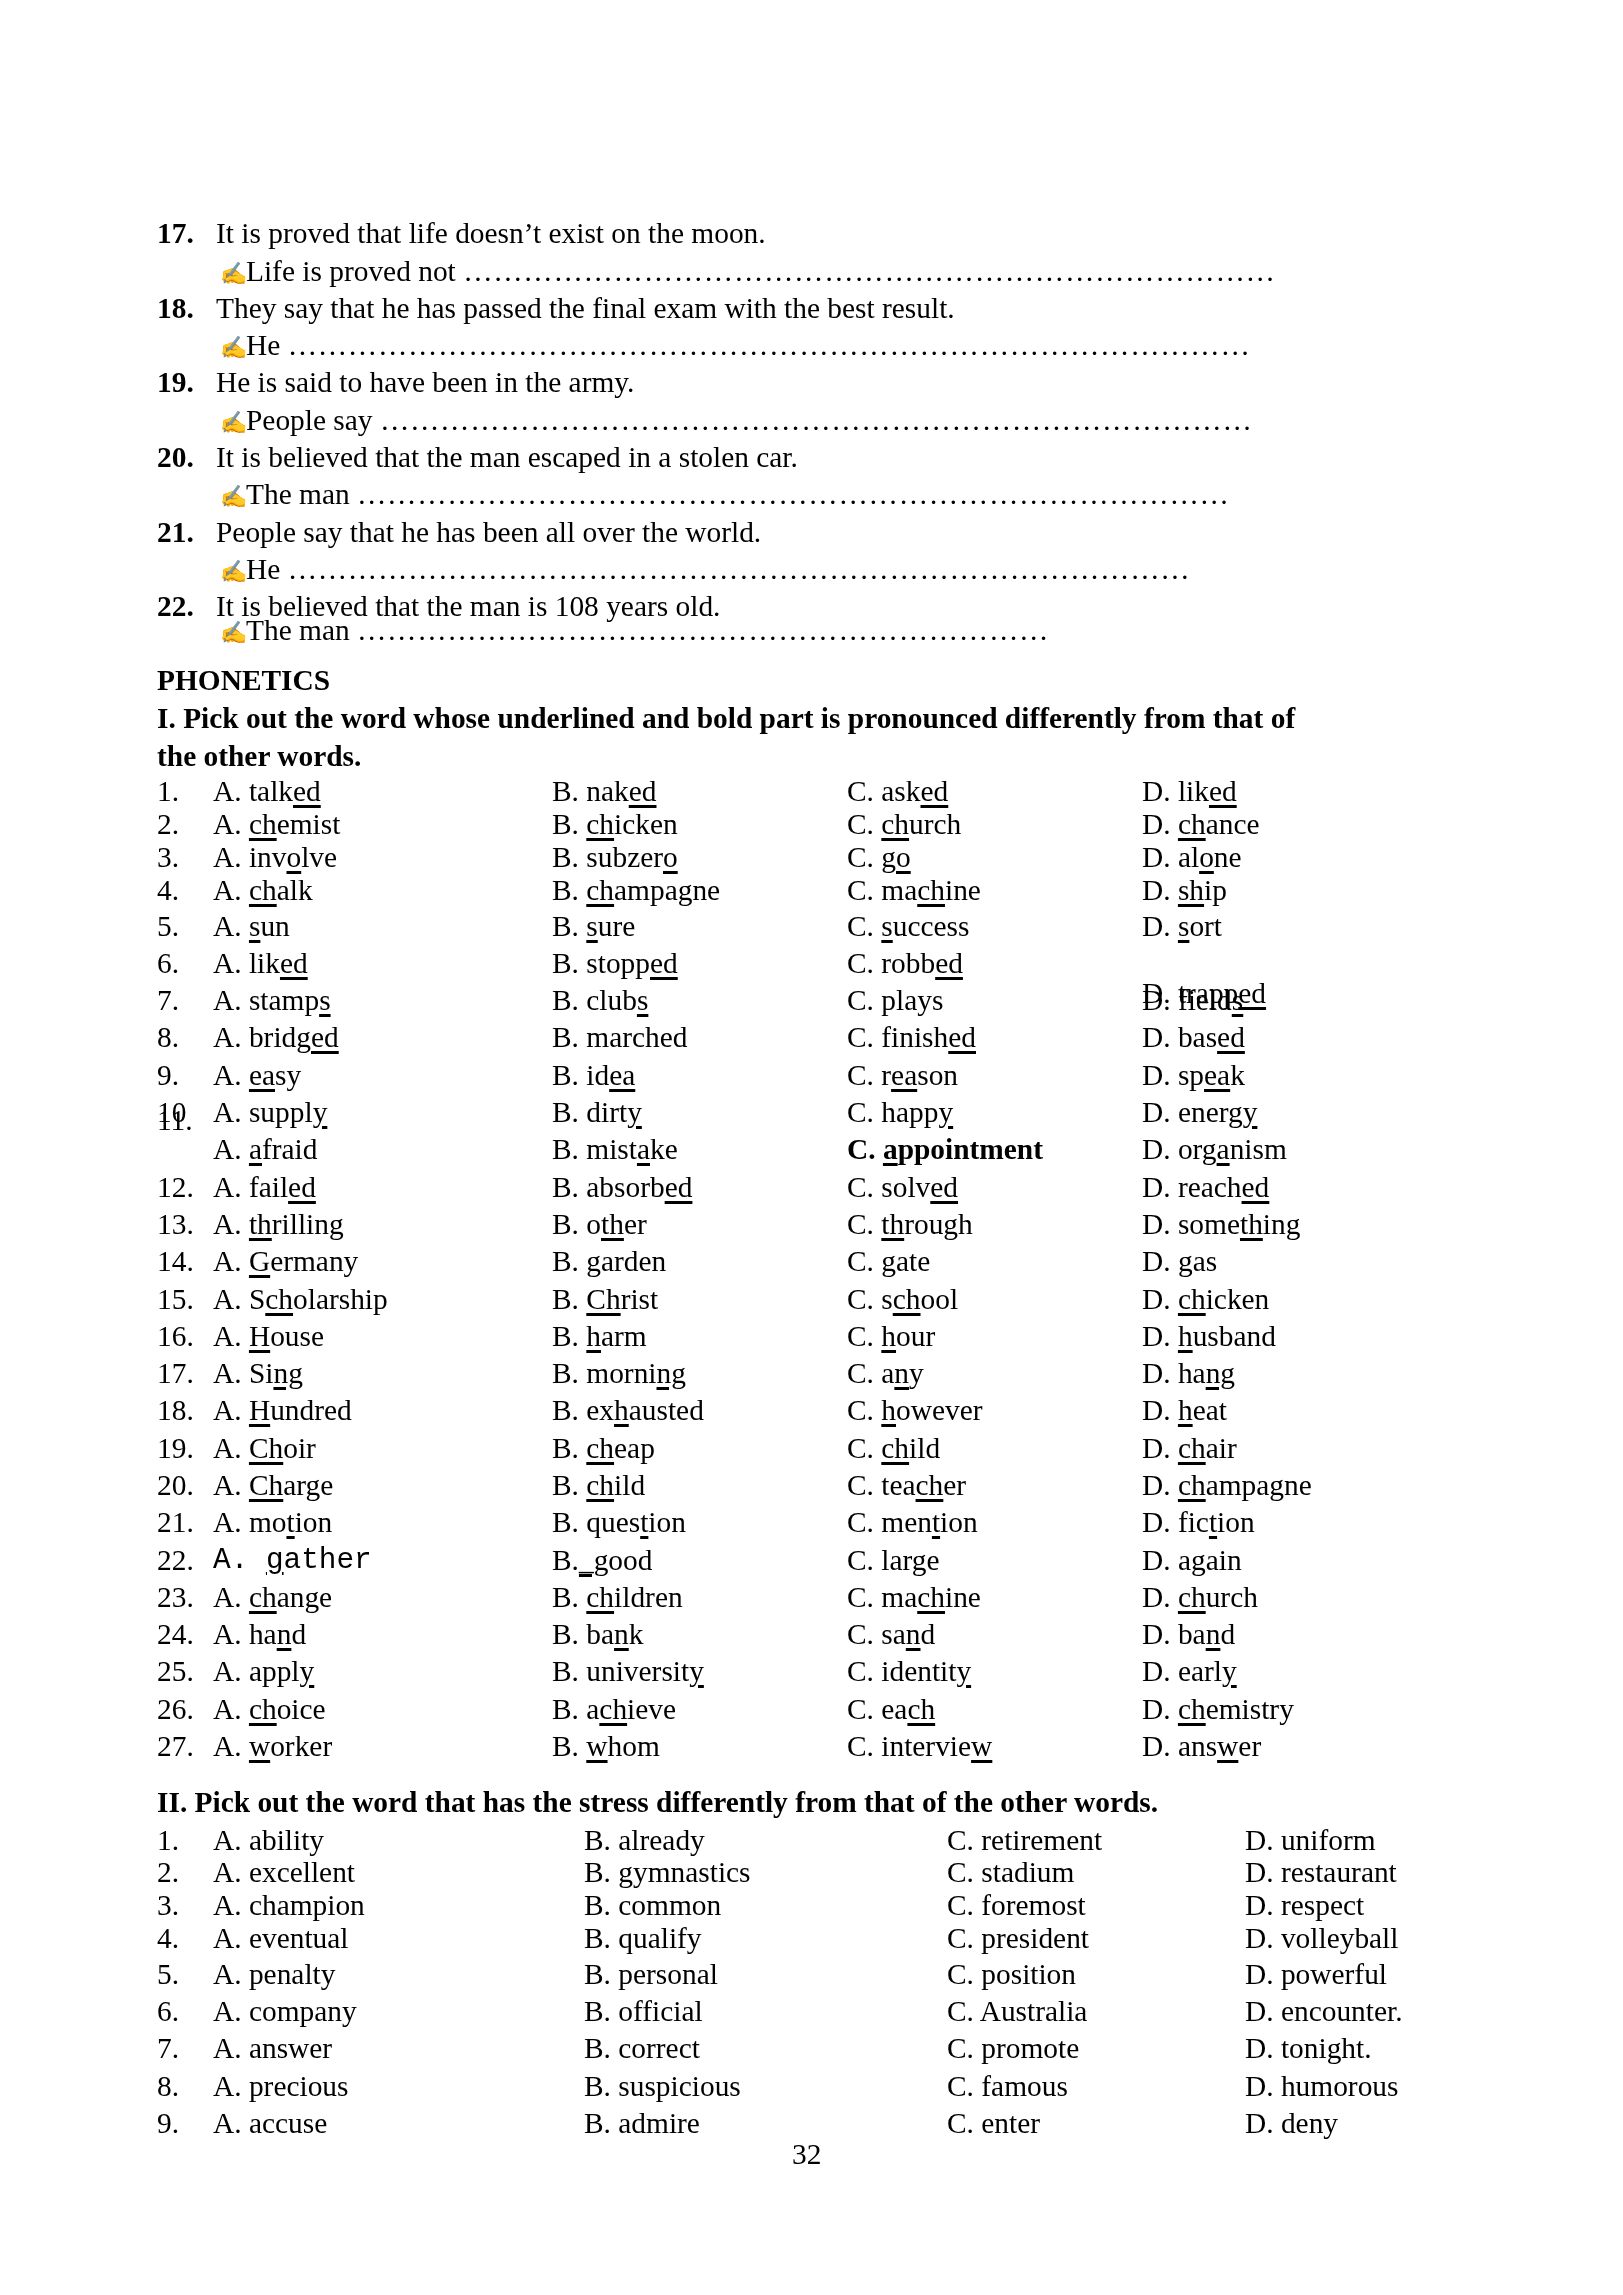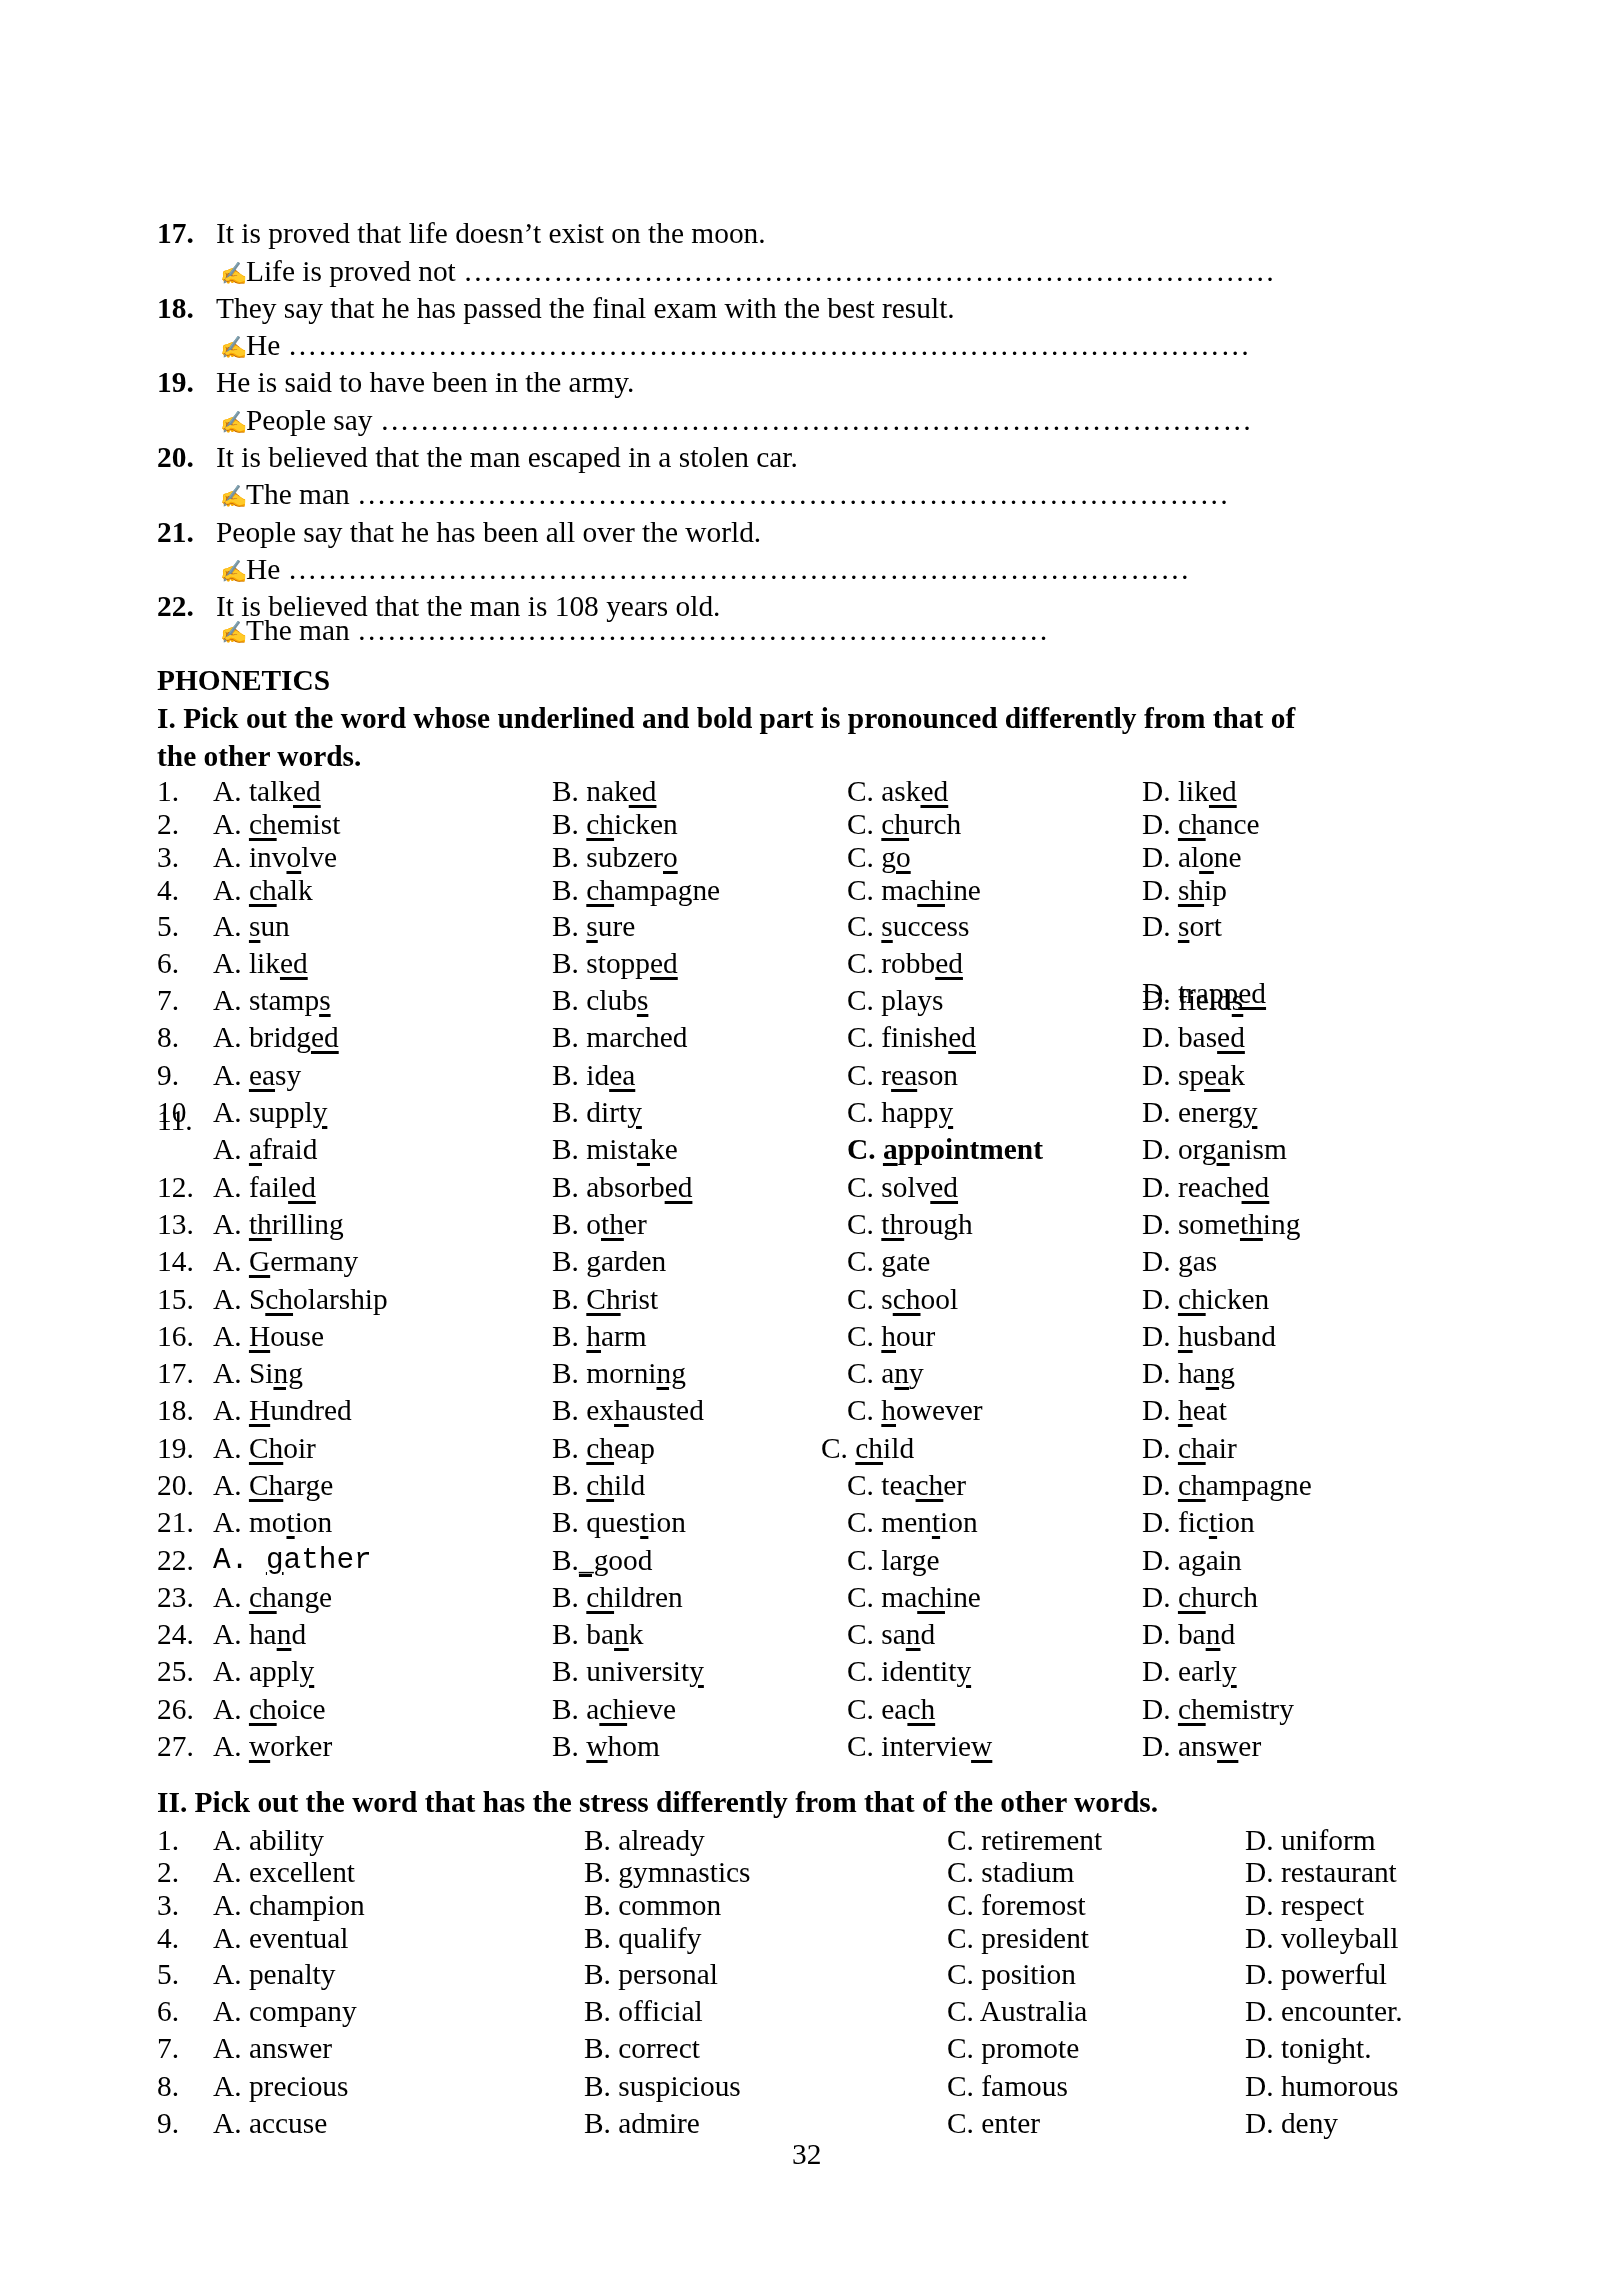--- a/index.html
+++ b/index.html
@@ -157,21 +157,21 @@
     <div class="abs" style="left:157px; top:1396px;">18.</div>
     <div class="abs" style="left:213px; top:1396px;"><span>A. </span><span class="u">H</span><span>undred</span></div>
     <div class="abs" style="left:552px; top:1396px;"><span>B. ex</span><span class="u">h</span><span>austed</span></div>
     <div class="abs" style="left:847px; top:1396px;"><span>C. </span><span class="u">h</span><span>owever</span></div>
     <div class="abs" style="left:1142px; top:1396px;"><span>D. </span><span class="u">h</span><span>eat</span></div>
   </div>
 <div>
     <div class="abs" style="left:157px; top:1434px;">19.</div>
     <div class="abs" style="left:213px; top:1434px;"><span>A.  </span><span class="u">Ch</span><span>oir</span></div>
     <div class="abs" style="left:552px; top:1434px;"><span>B. </span><span class="u">ch</span><span>eap</span></div>
-    <div class="abs" style="left:821px; top:1434px;text-align:right;"><span>C.  </span><span class="u">ch</span><span>ild</span></div>
+    <div class="abs" style="left:847px; top:1434px;text-align:right;"><span>C.  </span><span class="u">ch</span><span>ild</span></div>
     <div class="abs" style="left:1142px; top:1434px;"><span>D. </span><span class="u">ch</span><span>air</span></div>
   </div>
 <div>
     <div class="abs" style="left:157px; top:1471px;">20.</div>
     <div class="abs" style="left:213px; top:1471px;"><span>A. </span><span class="u">Ch</span><span>arge</span></div>
     <div class="abs" style="left:552px; top:1471px;"><span>B. </span><span class="u">ch</span><span>ild</span></div>
     <div class="abs" style="left:847px; top:1471px;"><span>C. tea</span><span class="u">ch</span><span>er</span></div>
     <div class="abs" style="left:1142px; top:1471px;"><span>D. </span><span class="u">ch</span><span>ampagne</span></div>
   </div>
 <div>

